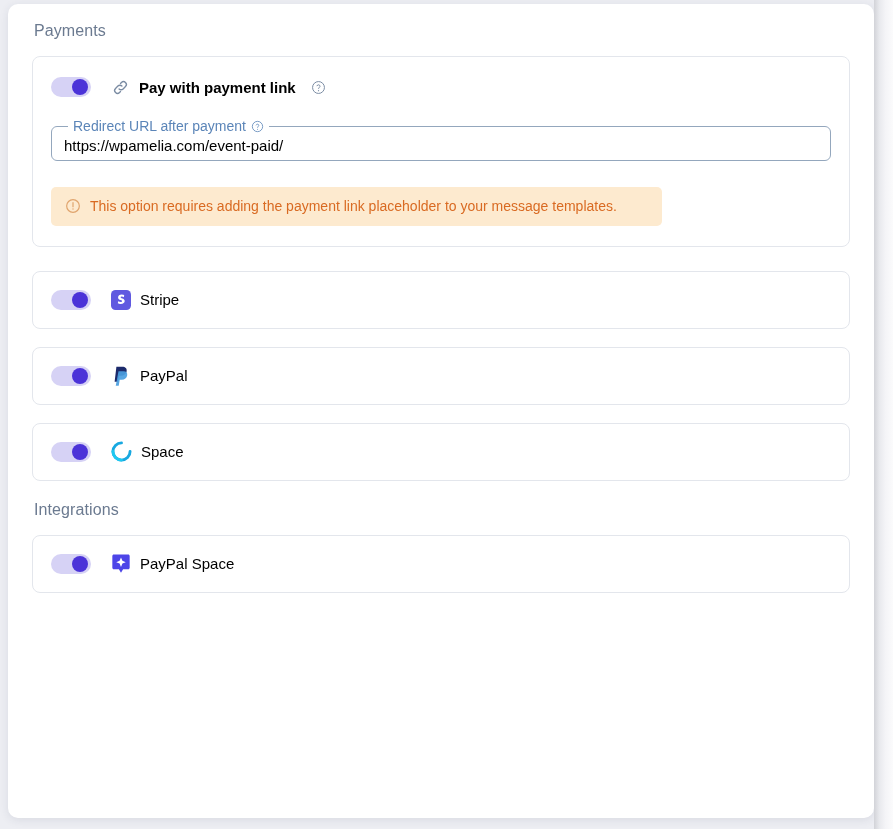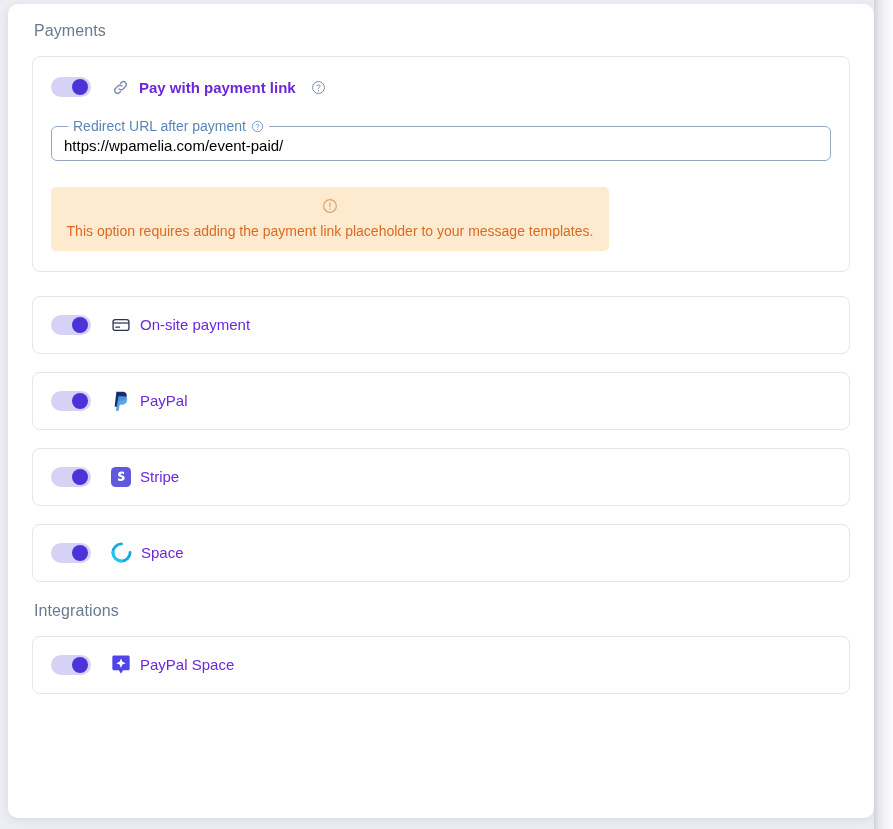--- a/index.html
+++ b/index.html
@@ -95,21 +95,21 @@
 
   
   .row-main {
     display: flex;
     align-items: center;
     gap: 9px;
     margin-left: 20px;
   }
   .row-label {
     font-size: 15px;
-    color: #6d28d9;
+    color: #000000;
     font-weight: 400;
     white-space: nowrap;
   }
   .row-label.bold { font-weight: 700; }
 
   .glyph {
     flex: 0 0 auto;
     display: flex;
     align-items: center;
     justify-content: center;
@@ -148,28 +148,27 @@
   .field .value {
     font-size: 15px;
     color: #000000;
     line-height: 1;
     margin-top: -2px;
   }
 
   
   .notice {
     display: flex;
-    align-items: center;
+    align-items: flex-start;
     gap: 9px;
     background: #fdeacf;
     border-radius: 5px;
     padding: 11px 14px;
     margin-top: 26px;
-    width: 558px;
-    flex-direction: column;
+    width: 611px;
   }
   .notice-text {
     font-size: 14px;
     color: #d96a22;
     line-height: 1.2;
   }
 
   svg { display: block; }
 </style>
 </head>
@@ -225,63 +224,48 @@
           <svg width="16" height="16" viewBox="0 0 24 24" fill="none" stroke="#e0a46d" stroke-width="1.8">
             <circle cx="12" cy="12" r="9.5"></circle>
             <path d="M12 7v6" stroke-linecap="round"></path>
             <circle cx="12" cy="16.6" r="1.05" fill="#e0a46d" stroke="none"></circle>
           </svg>
         </span>
         <span class="notice-text">This option requires adding the payment link placeholder to your message templates.</span>
       </div>
     </div>
 
+
     <div class="card row-card">
       <div class="toggle">
         <div class="knob"></div>
       </div>
       <div class="row-main">
         <span class="glyph">
-          <svg width="20" height="20" viewBox="0 0 24 24" fill="none" stroke="#2c3550" stroke-width="1.6">
-            <rect x="2.5" y="5.5" width="19" height="13" rx="2.6"></rect>
-            <path d="M2.5 9.6h19" stroke-width="1.5"></path>
-            <path d="M5.8 14.6h4.4" stroke-linecap="round" stroke-width="1.5"></path>
-          </svg>
-        </span>
-        <span class="row-label">On-site payment</span>
+          <svg width="20" height="20" viewBox="0 0 24 24">
+            <rect x="0" y="0" width="24" height="24" rx="5.5" fill="#6059e0"></rect>
+            <path d="M13.6 10.1c-1.4-.5-2.1-.8-2.1-1.4 0-.5.45-.8 1.25-.8.95 0 1.95.33 2.7.72l.4-2.5c-.72-.33-1.75-.6-3.05-.6-2.55 0-4.3 1.37-4.3 3.35 0 1.85 1.32 2.65 3 3.25 1.35.47 1.8.8 1.8 1.35 0 .55-.5.9-1.4.9-1.05 0-2.42-.47-3.3-1l-.4 2.55c.82.42 2.2.82 3.65.82 2.75 0 4.6-1.3 4.6-3.42 0-1.9-1.25-2.72-2.85-3.22z" fill="#ffffff"></path>
+          </svg>
+        </span>
+        <span class="row-label">Stripe</span>
       </div>
     </div>
 
     <div class="card row-card">
       <div class="toggle">
         <div class="knob"></div>
       </div>
       <div class="row-main">
         <span class="glyph">
           <svg width="20" height="21" viewBox="0 0 24 26">
             <path d="M6.3 2.2h7.4c3.6 0 5.9 1.9 5.3 5.5-.6 3.7-3.3 5.5-6.9 5.5H9.3l-1.2 7.4H4.1L6.3 2.2z" fill="#1c2a6b"></path>
             <path d="M8.9 7.6h6.3c3.3 0 5 1.9 4.5 5.2-.6 3.6-3.2 5.5-6.7 5.5h-2.6l-1.2 7.4H5.5L8.9 7.6z" fill="#4a9ee0" opacity=".92"></path>
           </svg>
         </span>
         <span class="row-label">PayPal</span>
-      </div>
-    </div>
-
-    <div class="card row-card">
-      <div class="toggle">
-        <div class="knob"></div>
-      </div>
-      <div class="row-main">
-        <span class="glyph">
-          <svg width="20" height="20" viewBox="0 0 24 24">
-            <rect x="0" y="0" width="24" height="24" rx="5.5" fill="#6059e0"></rect>
-            <path d="M13.6 10.1c-1.4-.5-2.1-.8-2.1-1.4 0-.5.45-.8 1.25-.8.95 0 1.95.33 2.7.72l.4-2.5c-.72-.33-1.75-.6-3.05-.6-2.55 0-4.3 1.37-4.3 3.35 0 1.85 1.32 2.65 3 3.25 1.35.47 1.8.8 1.8 1.35 0 .55-.5.9-1.4.9-1.05 0-2.42-.47-3.3-1l-.4 2.55c.82.42 2.2.82 3.65.82 2.75 0 4.6-1.3 4.6-3.42 0-1.9-1.25-2.72-2.85-3.22z" fill="#ffffff"></path>
-          </svg>
-        </span>
-        <span class="row-label">Stripe</span>
       </div>
     </div>
 
     <div class="card row-card">
       <div class="toggle">
         <div class="knob"></div>
       </div>
       <div class="row-main">
         <span class="glyph">
           <svg width="21" height="21" viewBox="0 0 24 24">

